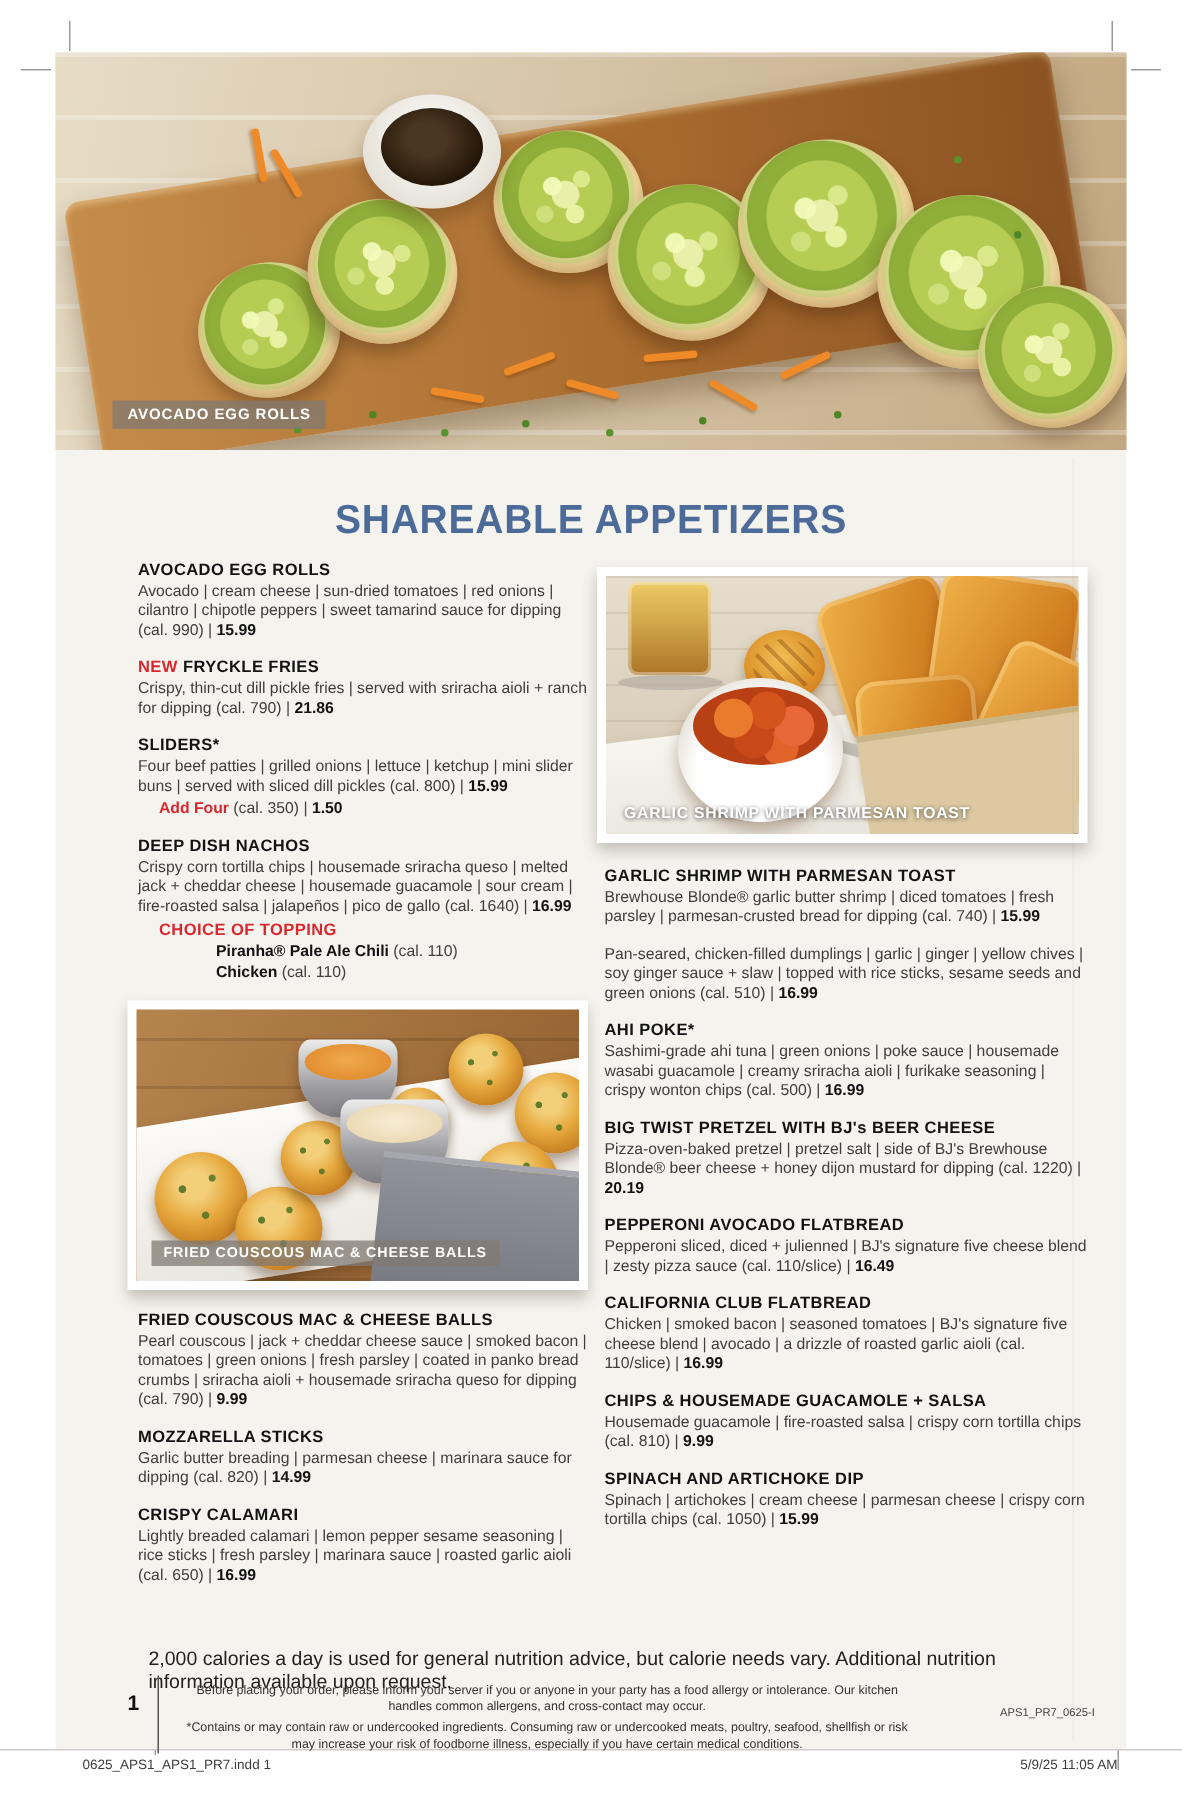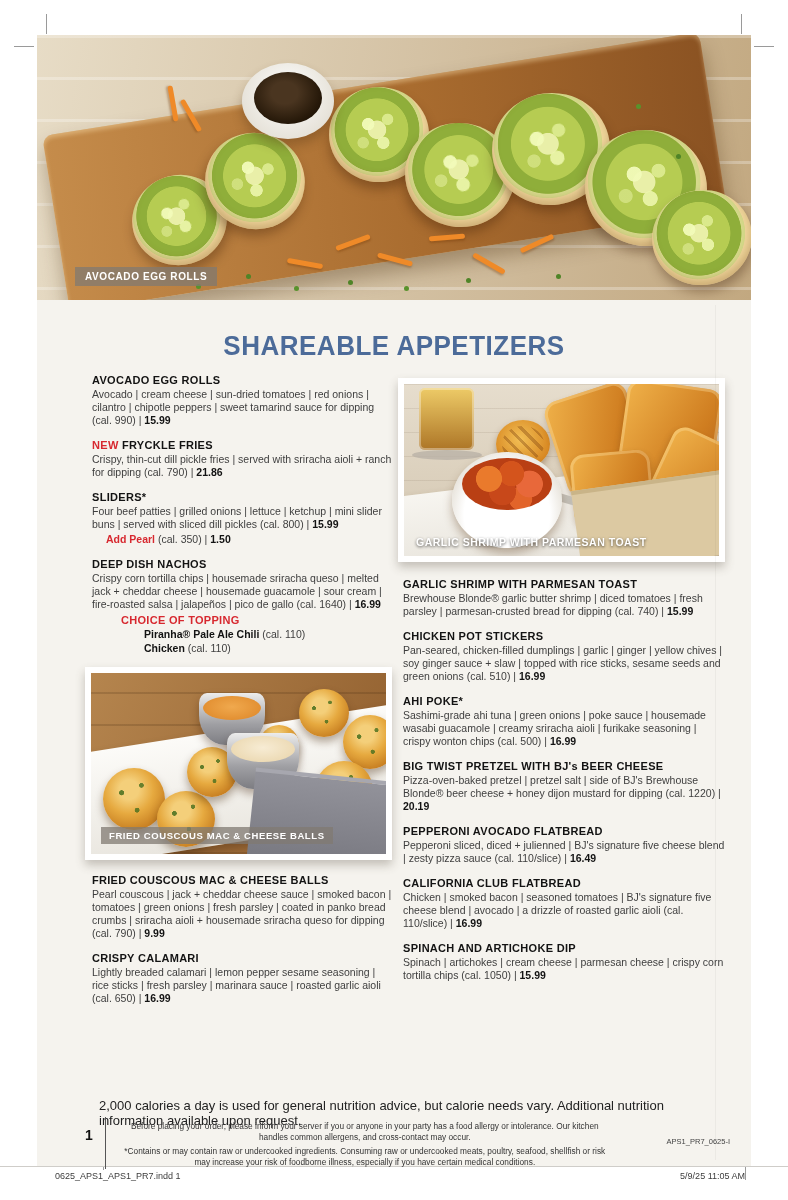--- a/index.html
+++ b/index.html
@@ -76,21 +76,21 @@
   .col-right .items{margin-left:5px;margin-top:16px;width:322px;}
 
   .menu-item{margin-bottom:12px;}
   .item-name{font-size:11px;font-weight:bold;color:#131313;letter-spacing:.3px;margin-bottom:2px;}
   .item-desc{font-size:10.5px;line-height:13px;color:#3e3e3e;}
   .price{color:#131313;font-weight:bold;}
   .badge{color:#d7282f;font-weight:bold;}
   .addon{font-size:10.5px;line-height:13px;color:#3e3e3e;margin:2px 0 0 14px;}
   .addon-label{color:#d7282f;font-weight:bold;}
   .topping{margin:3px 0 0 14px;}
-  .topping-heading{color:#d7282f;font-weight:bold;font-size:11px;letter-spacing:.3px;margin-bottom:1px;margin-left:15px;}
+  .topping-heading{color:#d7282f;font-weight:bold;font-size:11px;letter-spacing:.3px;margin-bottom:1px;}
   .topping-option{font-size:10.5px;line-height:14px;color:#3e3e3e;}
   .topping-option b{color:#131313;margin-left:38px;}
 
   
   .fig{background:#fff;padding:6px;box-shadow:0 5px 9px rgba(80,70,55,.3);box-sizing:border-box;}
   .fig .photo{position:relative;overflow:hidden;width:100%;height:100%;}
 
   .fig-couscous{width:307px;height:193px;margin:7px 0 14px -7px;}
   .photo-couscous{background:
       repeating-linear-gradient(0deg, rgba(60,35,10,.18) 0 2px, rgba(0,0,0,0) 2px 32px),
@@ -224,21 +224,21 @@
           <div class="item-name">AVOCADO EGG ROLLS</div>
           <div class="item-desc">Avocado | cream cheese | sun-dried tomatoes | red onions | cilantro | chipotle peppers | sweet tamarind sauce for dipping (cal. 990) | <b class="price">15.99</b></div>
         </div>
         <div class="menu-item">
           <div class="item-name"><span class="badge">NEW </span>FRYCKLE FRIES</div>
           <div class="item-desc">Crispy, thin-cut dill pickle fries | served with sriracha aioli + ranch for dipping (cal. 790) | <b class="price">21.86</b></div>
         </div>
         <div class="menu-item">
           <div class="item-name">SLIDERS*</div>
           <div class="item-desc">Four beef patties | grilled onions | lettuce | ketchup | mini slider buns | served with sliced dill pickles (cal. 800) | <b class="price">15.99</b></div>
-          <div class="addon"><span class="addon-label">Add Pearl </span>(cal. 350) | <b class="price">1.50</b></div>
+          <div class="addon"><span class="addon-label">Add Four </span>(cal. 350) | <b class="price">1.50</b></div>
         </div>
         <div class="menu-item">
           <div class="item-name">DEEP DISH NACHOS</div>
           <div class="item-desc">Crispy corn tortilla chips | housemade sriracha queso | melted jack + cheddar cheese | housemade guacamole | sour cream | fire-roasted salsa | jalapeños | pico de gallo (cal. 1640) | <b class="price">16.99</b></div>
           <div class="topping">
             <div class="topping-heading">CHOICE OF TOPPING</div>
             <div class="topping-option"><b>Piranha® Pale Ale Chili</b> (cal. 110)</div>
             <div class="topping-option"><b>Chicken</b> (cal. 110)</div>
           </div>
         </div>
@@ -264,20 +264,24 @@
         <div class="photo-tag tag-small">FRIED COUSCOUS MAC &amp; CHEESE BALLS</div>
       </div>
     </div>
 
     <div id="left-items-bottom">
         <div class="menu-item">
           <div class="item-name">FRIED COUSCOUS MAC &amp; CHEESE BALLS</div>
           <div class="item-desc">Pearl couscous | jack + cheddar cheese sauce | smoked bacon | tomatoes | green onions | fresh parsley | coated in panko bread crumbs | sriracha aioli + housemade sriracha queso for dipping (cal. 790) | <b class="price">9.99</b></div>
         </div>
         <div class="menu-item">
+          <div class="item-name">MOZZARELLA STICKS</div>
+          <div class="item-desc">Garlic butter breading | parmesan cheese | marinara sauce for dipping (cal. 820) | <b class="price">14.99</b></div>
+        </div>
+        <div class="menu-item">
           <div class="item-name">CRISPY CALAMARI</div>
           <div class="item-desc">Lightly breaded calamari | lemon pepper sesame seasoning | rice sticks | fresh parsley | marinara sauce | roasted garlic aioli (cal. 650) | <b class="price">16.99</b></div>
         </div>
       </div>
   </div>
 
   <div class="col-right">
     <div class="fig fig-shrimp">
       <div class="photo photo-shrimp">
         <div class="beer"></div>
@@ -295,38 +299,41 @@
         <div class="napkin-tan"></div>
         <div class="caption-plain">GARLIC SHRIMP WITH PARMESAN TOAST</div>
       </div>
     </div>
     <div class="items" id="right-items">
         <div class="menu-item">
           <div class="item-name">GARLIC SHRIMP WITH PARMESAN TOAST</div>
           <div class="item-desc">Brewhouse Blonde® garlic butter shrimp | diced tomatoes | fresh parsley | parmesan-crusted bread for dipping (cal. 740) | <b class="price">15.99</b></div>
         </div>
         <div class="menu-item">
-          <div class="item-name">CHICKEN POT STICKERS</div>
           <div class="item-desc">Pan-seared, chicken-filled dumplings | garlic | ginger | yellow chives | soy ginger sauce + slaw | topped with rice sticks, sesame seeds and green onions (cal. 510) | <b class="price">16.99</b></div>
         </div>
         <div class="menu-item">
           <div class="item-name">AHI POKE*</div>
           <div class="item-desc">Sashimi-grade ahi tuna | green onions | poke sauce | housemade wasabi guacamole | creamy sriracha aioli | furikake seasoning | crispy wonton chips (cal. 500) | <b class="price">16.99</b></div>
         </div>
         <div class="menu-item">
           <div class="item-name">BIG TWIST PRETZEL WITH BJ's BEER CHEESE</div>
           <div class="item-desc">Pizza-oven-baked pretzel | pretzel salt | side of BJ's Brewhouse Blonde® beer cheese + honey dijon mustard for dipping (cal. 1220) | <b class="price">20.19</b></div>
         </div>
         <div class="menu-item">
           <div class="item-name">PEPPERONI AVOCADO FLATBREAD</div>
           <div class="item-desc">Pepperoni sliced, diced + julienned | BJ's signature five cheese blend | zesty pizza sauce (cal. 110/slice) | <b class="price">16.49</b></div>
         </div>
         <div class="menu-item">
           <div class="item-name">CALIFORNIA CLUB FLATBREAD</div>
           <div class="item-desc">Chicken | smoked bacon | seasoned tomatoes | BJ's signature five cheese blend | avocado | a drizzle of roasted garlic aioli (cal. 110/slice) | <b class="price">16.99</b></div>
+        </div>
+        <div class="menu-item">
+          <div class="item-name">CHIPS &amp; HOUSEMADE GUACAMOLE + SALSA</div>
+          <div class="item-desc">Housemade guacamole | fire-roasted salsa | crispy corn tortilla chips (cal. 810) | <b class="price">9.99</b></div>
         </div>
         <div class="menu-item">
           <div class="item-name">SPINACH AND ARTICHOKE DIP</div>
           <div class="item-desc">Spinach | artichokes | cream cheese | parmesan cheese | crispy corn tortilla chips (cal. 1050) | <b class="price">15.99</b></div>
         </div>
       </div>
   </div>
 
   <div class="nutrition-note">2,000 calories a day is used for general nutrition advice, but calorie needs vary. Additional nutrition information available upon request.</div>
   <div class="footer-row">

